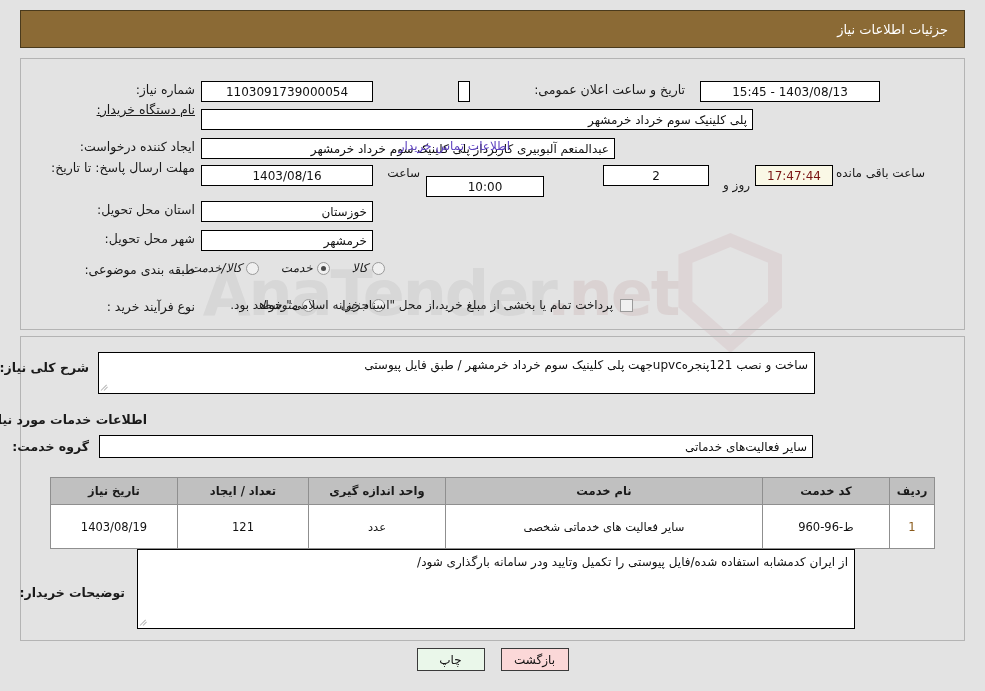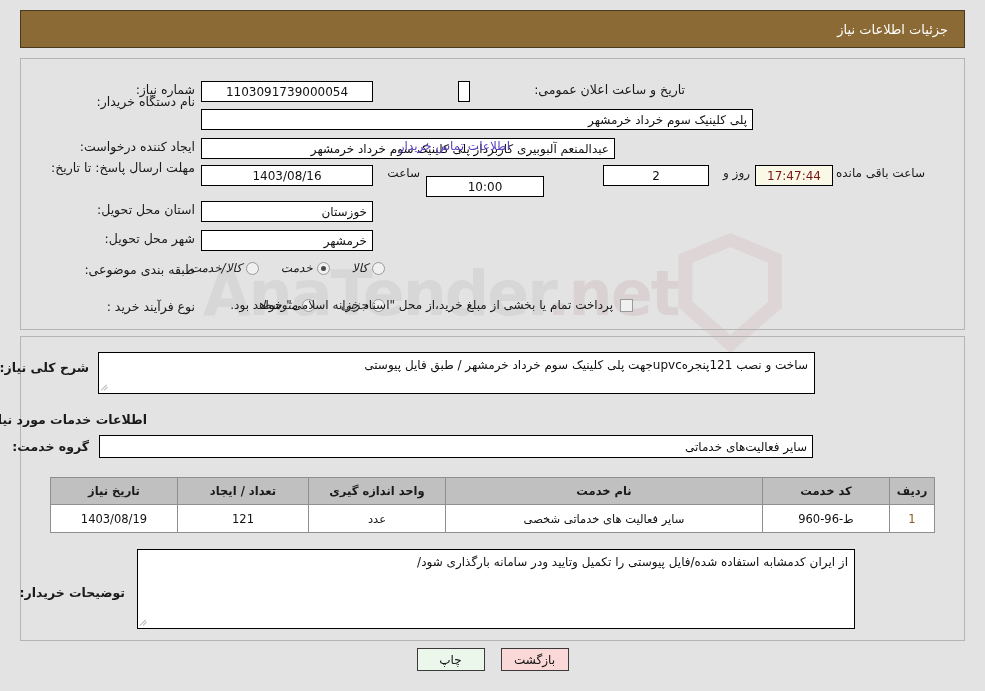--- a/index.html
+++ b/index.html
@@ -184,21 +184,21 @@
     font-size:11.5px;
     text-align:center;
     padding:0 4px;
   }
   table.grid td{
     background:#ffffff;
     border:1px solid #8f8f8f;
     height:27px;
     text-align:center;
     color:#111;
-    padding:0 4px;
+    padding:8px 4px;
     font-size:11.5px;
   }
   table.grid td.rownum{color:#8a5a1a;}
 
   
   .btn-row{
     position:absolute;left:0;right:0;top:648px;
     display:flex;justify-content:center;gap:16px;
     z-index:4;
   }
@@ -236,22 +236,23 @@
 
   <div class="frow" style="right:790px;top:82px;">
     <span class="lbl">شماره نیاز:</span>
   </div>
   <div class="fld center" style="position:absolute;right:612px;top:81px;width:172px;z-index:4;">1103091739000054</div>
 
   <div class="frow" style="right:300px;top:82px;justify-content:flex-end;">
     <span class="lbl">تاریخ و ساعت اعلان عمومی:</span>
   </div>
   <div class="fld center" style="position:absolute;right:515px;left:none;top:81px;width:0;"></div>
-
-  <div class="frow" style="right:790px;top:94px;">
+  <div class="fld center" style="position:absolute;left:700px;top:81px;width:180px;z-index:4;">1403/08/13 - 15:45</div>
+
+  <div class="frow" style="right:790px;top:102px;text-decoration:underline;">
     <span class="lbl">نام دستگاه خریدار:</span>
   </div>
   <div class="fld right" style="position:absolute;right:232px;top:109px;width:552px;z-index:4;">پلی کلینیک سوم خرداد خرمشهر</div>
 
   <div class="frow" style="right:790px;top:139px;">
     <span class="lbl">ایجاد کننده درخواست:</span>
   </div>
   <div class="fld right" style="position:absolute;right:370px;top:138px;width:414px;z-index:4;">عبدالمنعم آلبوبیری کاربرداز پلی کلینیک سوم خرداد خرمشهر</div>
   <div class="frow" style="right:475px;top:139px;">
     <span class="link">اطلاعات تماس خریدار</span>
@@ -261,21 +262,21 @@
     <span class="lbl lbl-wrap">مهلت ارسال پاسخ: تا تاریخ:</span>
   </div>
   <div class="fld center" style="position:absolute;right:612px;top:165px;width:172px;z-index:4;">1403/08/16</div>
 
   <div class="frow" style="right:565px;top:166px;">
     <span class="plain">ساعت</span>
   </div>
   <div class="fld center" style="position:absolute;right:441px;top:165px;width:118px;z-index:4;margin-top:11px;">10:00</div>
 
   <div class="fld center" style="position:absolute;right:276px;top:165px;width:106px;z-index:4;">2</div>
-  <div class="frow" style="right:235px;top:166px;">
+  <div class="frow" style="right:235px;top:178px;">
     <span class="plain">روز و</span>
   </div>
   <div class="fld-timer" style="position:absolute;right:152px;top:165px;width:78px;z-index:4;">17:47:44</div>
   <div class="frow" style="right:60px;top:166px;">
     <span class="plain">ساعت باقی مانده</span>
   </div>
 
   <div class="frow" style="right:790px;top:202px;">
     <span class="lbl">استان محل تحویل:</span>
   </div>

